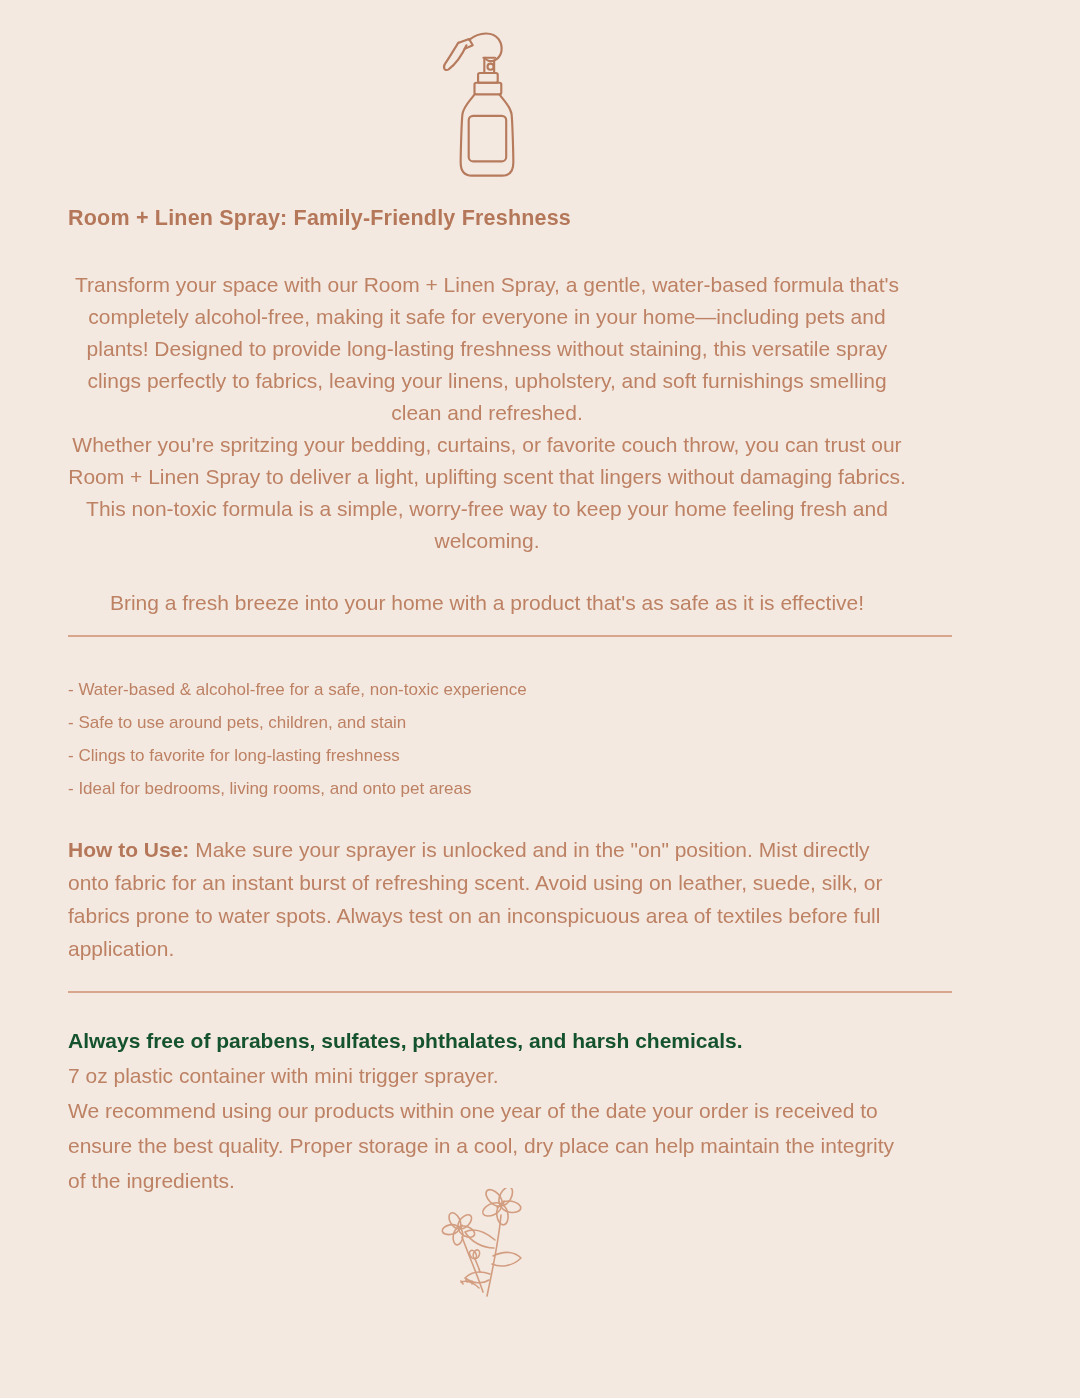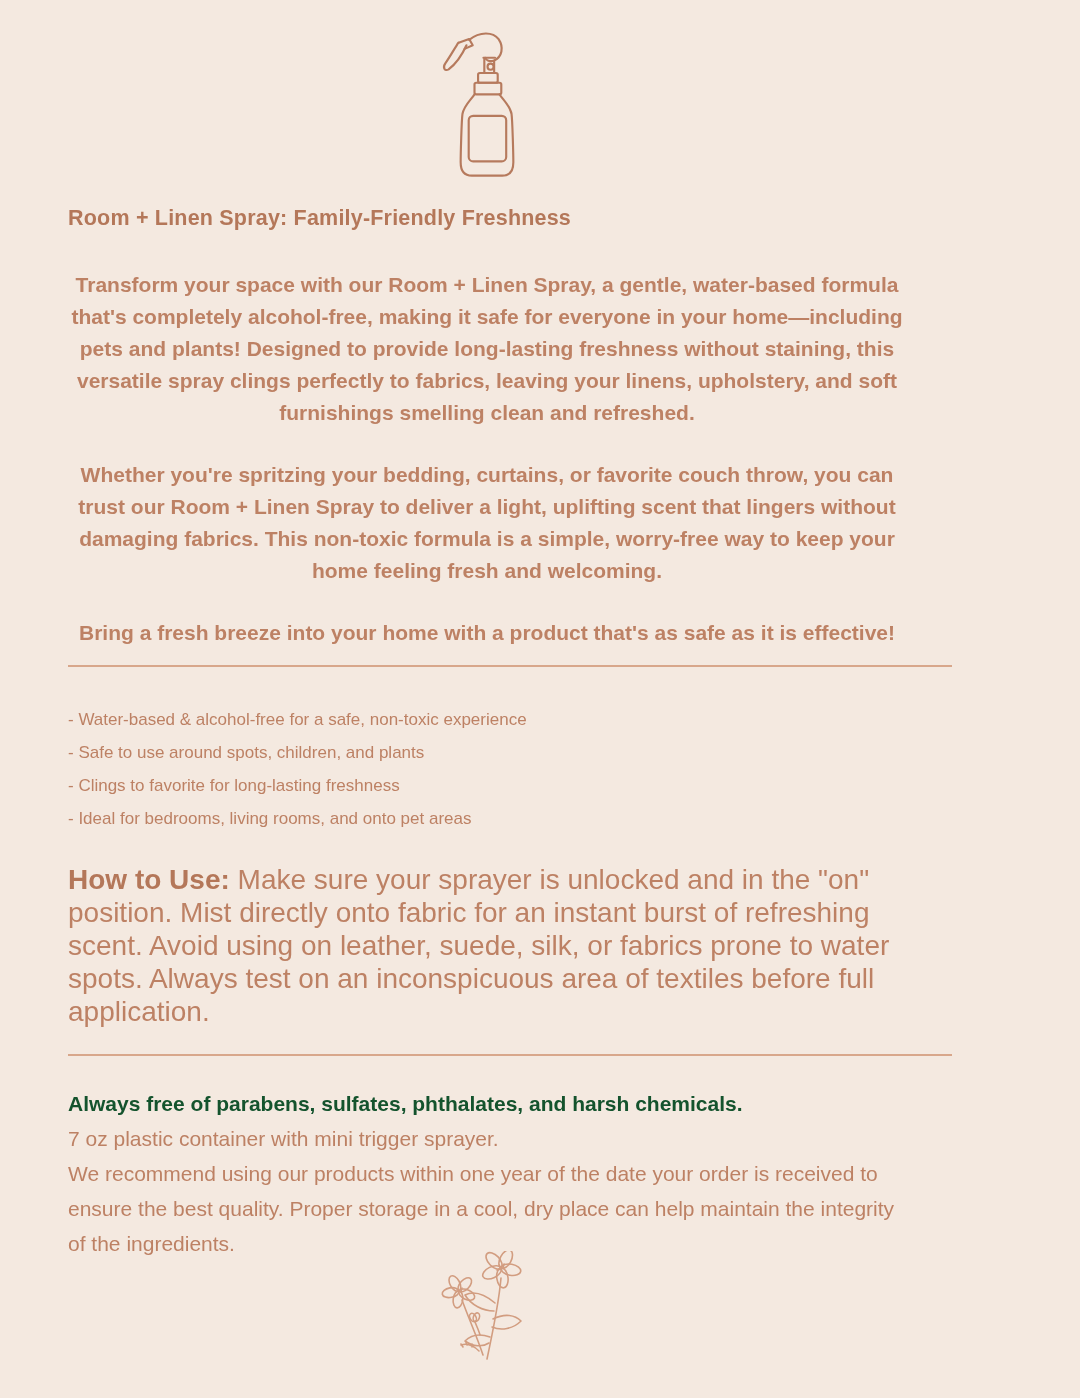--- a/index.html
+++ b/index.html
@@ -16,38 +16,38 @@
     position:relative;
   }
   .bottle-wrap { display:flex; justify-content:center; height:168px; }
   .title {
     margin-top:15px;
     font-size:21.5px; line-height:26px;
     font-weight:700;
     color:#b47759;
     letter-spacing:.2px;
   }
-  .intro { text-align:center; font-size:21px; line-height:32px;font-weight:bold; }
+  .intro { text-align:center; font-size:21px; line-height:32px; }
   .intro.p1 { margin-top:38px; }
-  .intro.p2 { margin-top:30px; }
+  .intro.p2 { }
   .intro.p3 { margin-top:30px; }
   .divider {
     width:884px; margin:0 auto;
     border:none; border-top:2.5px solid #d8a78b;
   }
   .divider.one { margin-top:16px; }
   .divider.two { margin-top:26px; }
   .section-heading {
     margin-top:18px;
     font-size:21.5px; line-height:26px;
     font-weight:700; color:#b47759;
     letter-spacing:.2px;
   }
   .features-list { margin-top:36px; font-size:17px; line-height:33px; }
-  .how-to-use { margin-top:28px; font-size:28px; line-height:33px; }
+  .how-to-use { margin-top:28px; font-size:21px; line-height:33px; }
   .how-to-use .bold-label { font-weight:700; color:#b47759; }
   .footer-block { margin-top:30px; font-size:21px; line-height:35px; }
   .footer-block .bold-line { font-weight:700; color:#14532d; }
   .flower-wrap { display:flex; justify-content:center; margin-top:-10px; }
   svg { display:block; }
 </style>
 </head>
 <body>
 
 <div class="page">
@@ -76,21 +76,21 @@
   <div class="title">Room + Linen Spray: Family-Friendly Freshness</div>
 
   <p class="intro p1">Transform your space with our Room + Linen Spray, a gentle, water-based formula that's completely alcohol-free, making it safe for everyone in your home—including pets and plants! Designed to provide long-lasting freshness without staining, this versatile spray clings perfectly to fabrics, leaving your linens, upholstery, and soft furnishings smelling clean and refreshed.</p>
   <p class="intro p2">Whether you're spritzing your bedding, curtains, or favorite couch throw, you can trust our Room + Linen Spray to deliver a light, uplifting scent that lingers without damaging fabrics. This non-toxic formula is a simple, worry-free way to keep your home feeling fresh and welcoming.</p>
   <p class="intro p3">Bring a fresh breeze into your home with a product that's as safe as it is effective!</p>
 
   <hr class="divider one">
 
   <div class="features-list">
     <div>- Water-based &amp; alcohol-free for a safe, non-toxic experience</div>
-    <div>- Safe to use around spots, children, and plants</div>
+    <div>- Safe to use around pets, children, and stain</div>
     <div>- Clings to favorite for long-lasting freshness</div>
     <div>- Ideal for bedrooms, living rooms, and onto pet areas</div>
   </div>
 
   <p class="how-to-use"><span class="bold-label">How to Use:</span><span> Make sure your sprayer is unlocked and in the "on" position. Mist directly onto fabric for an instant burst of refreshing scent. Avoid using on leather, suede, silk, or fabrics prone to water spots. Always test on an inconspicuous area of textiles before full application.</span></p>
 
   <hr class="divider two">
 
   <div class="footer-block">
     <div class="bold-line">Always free of parabens, sulfates, phthalates, and harsh chemicals.</div>

